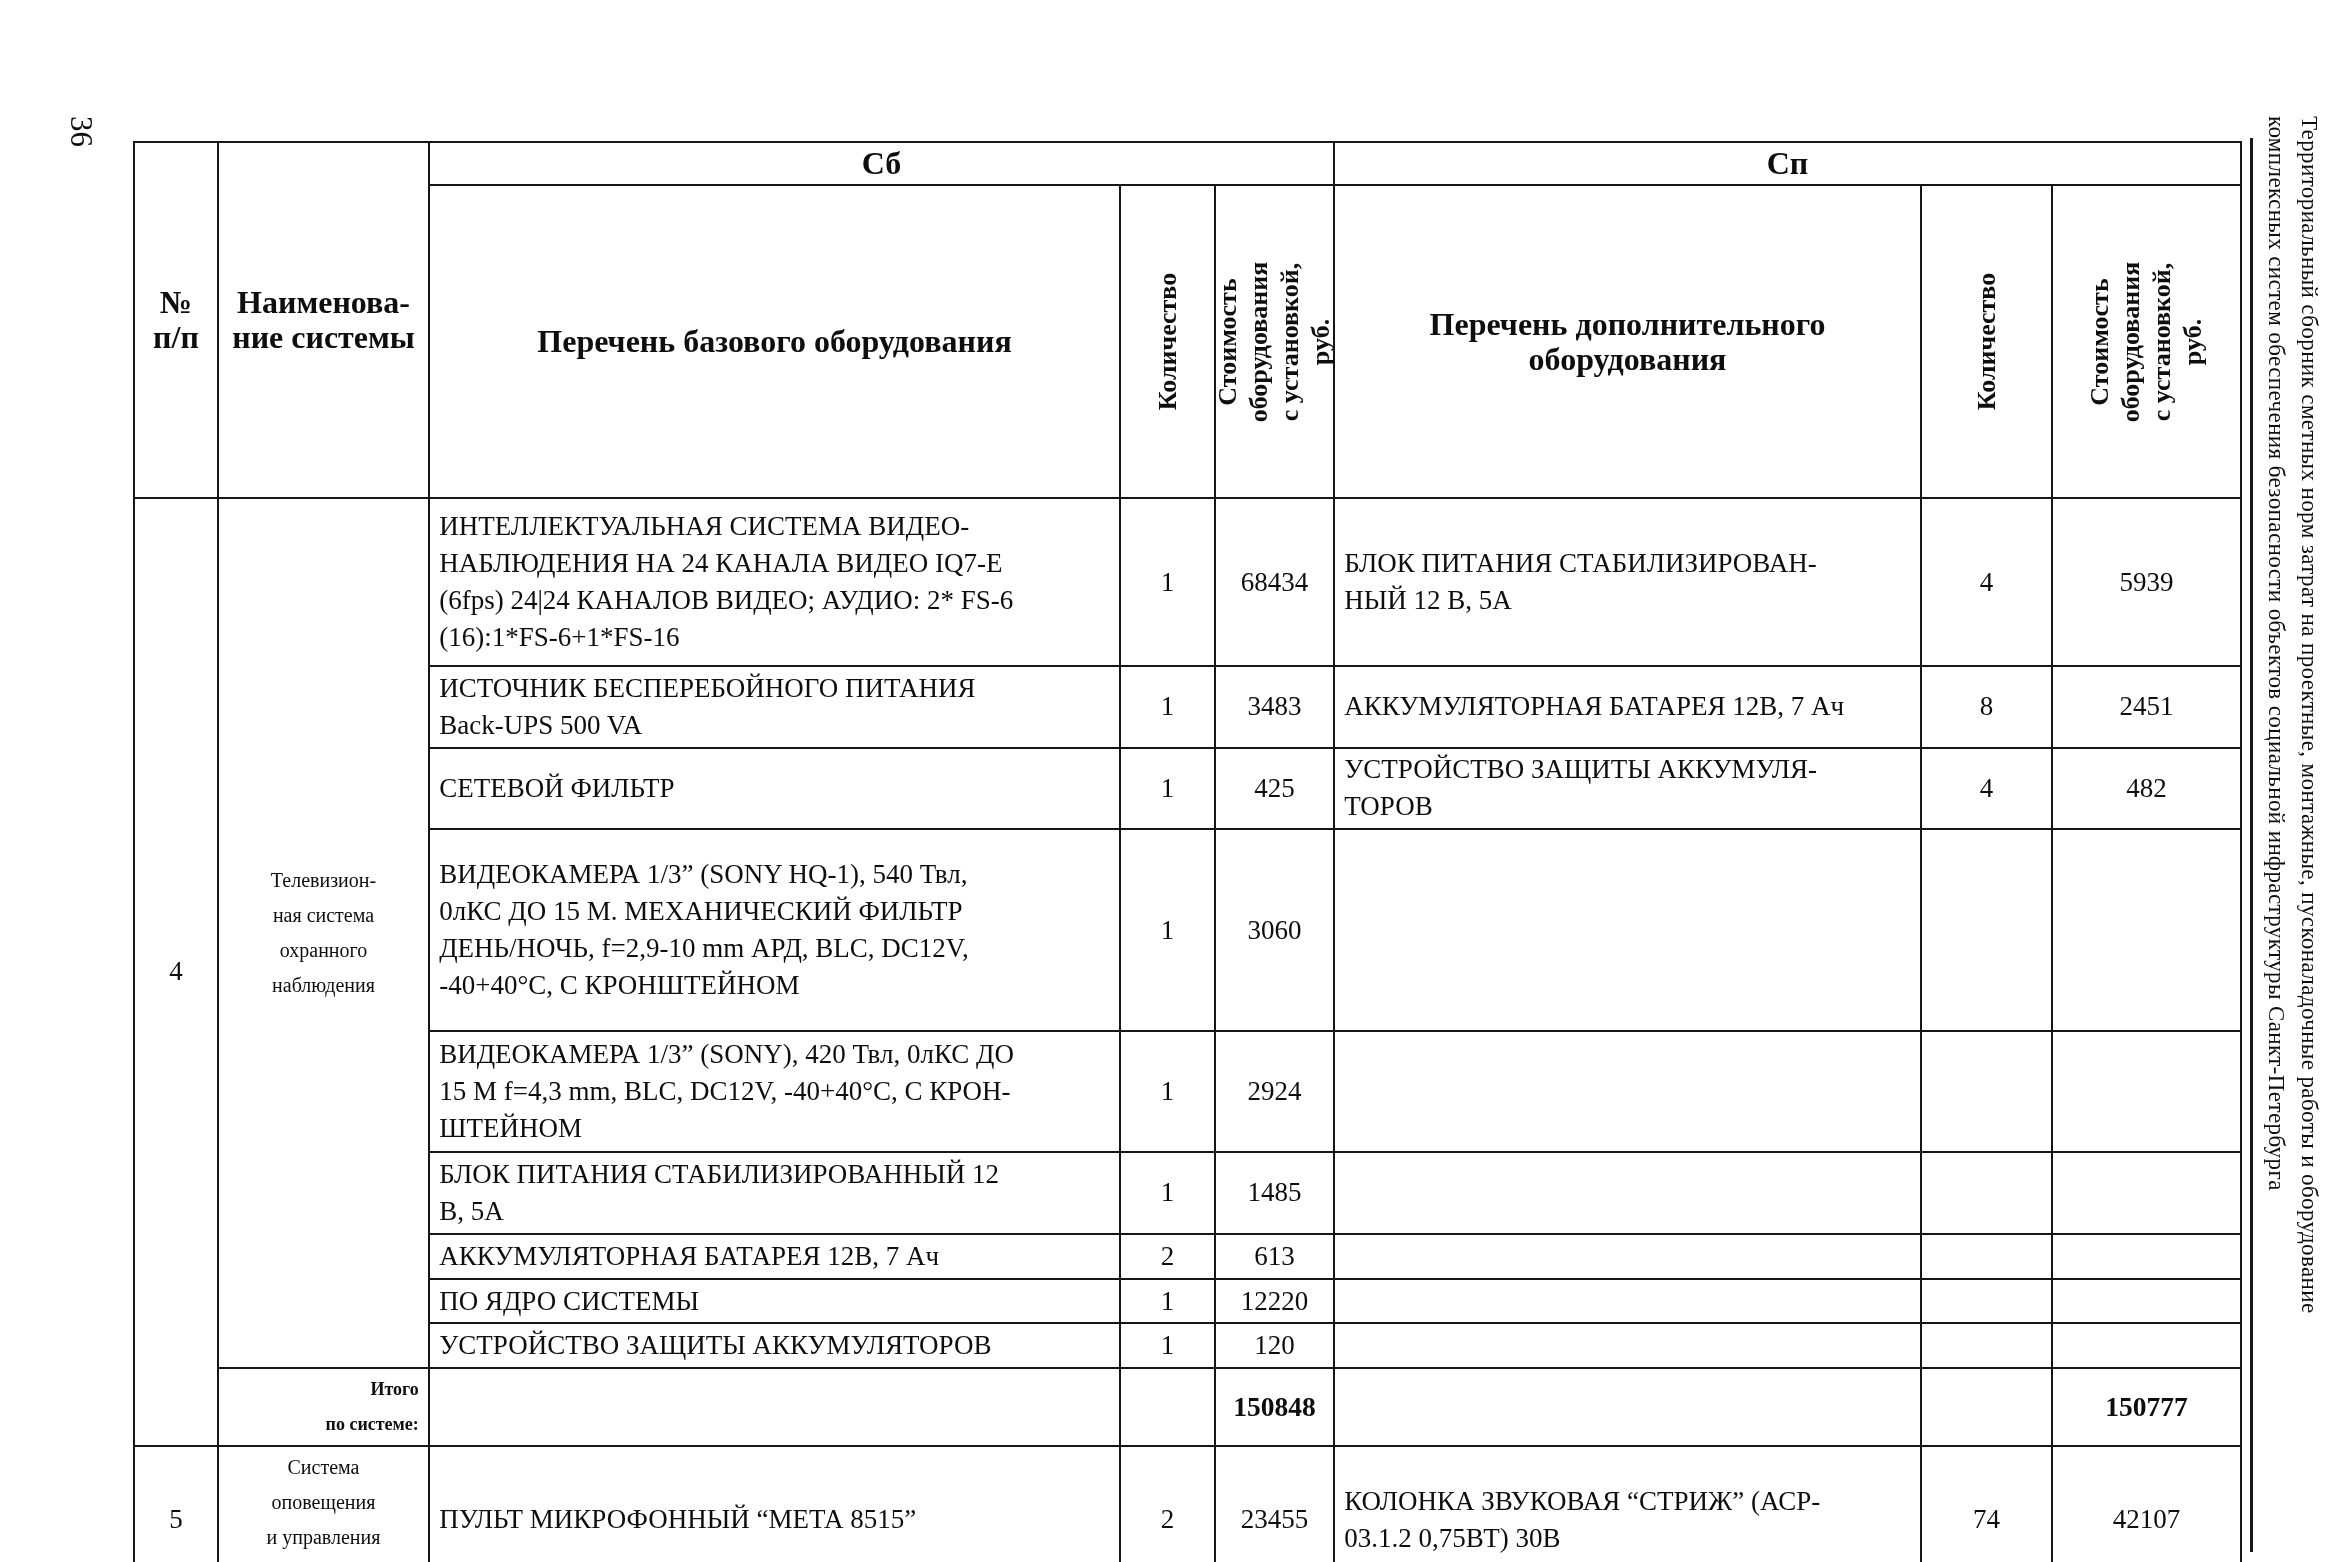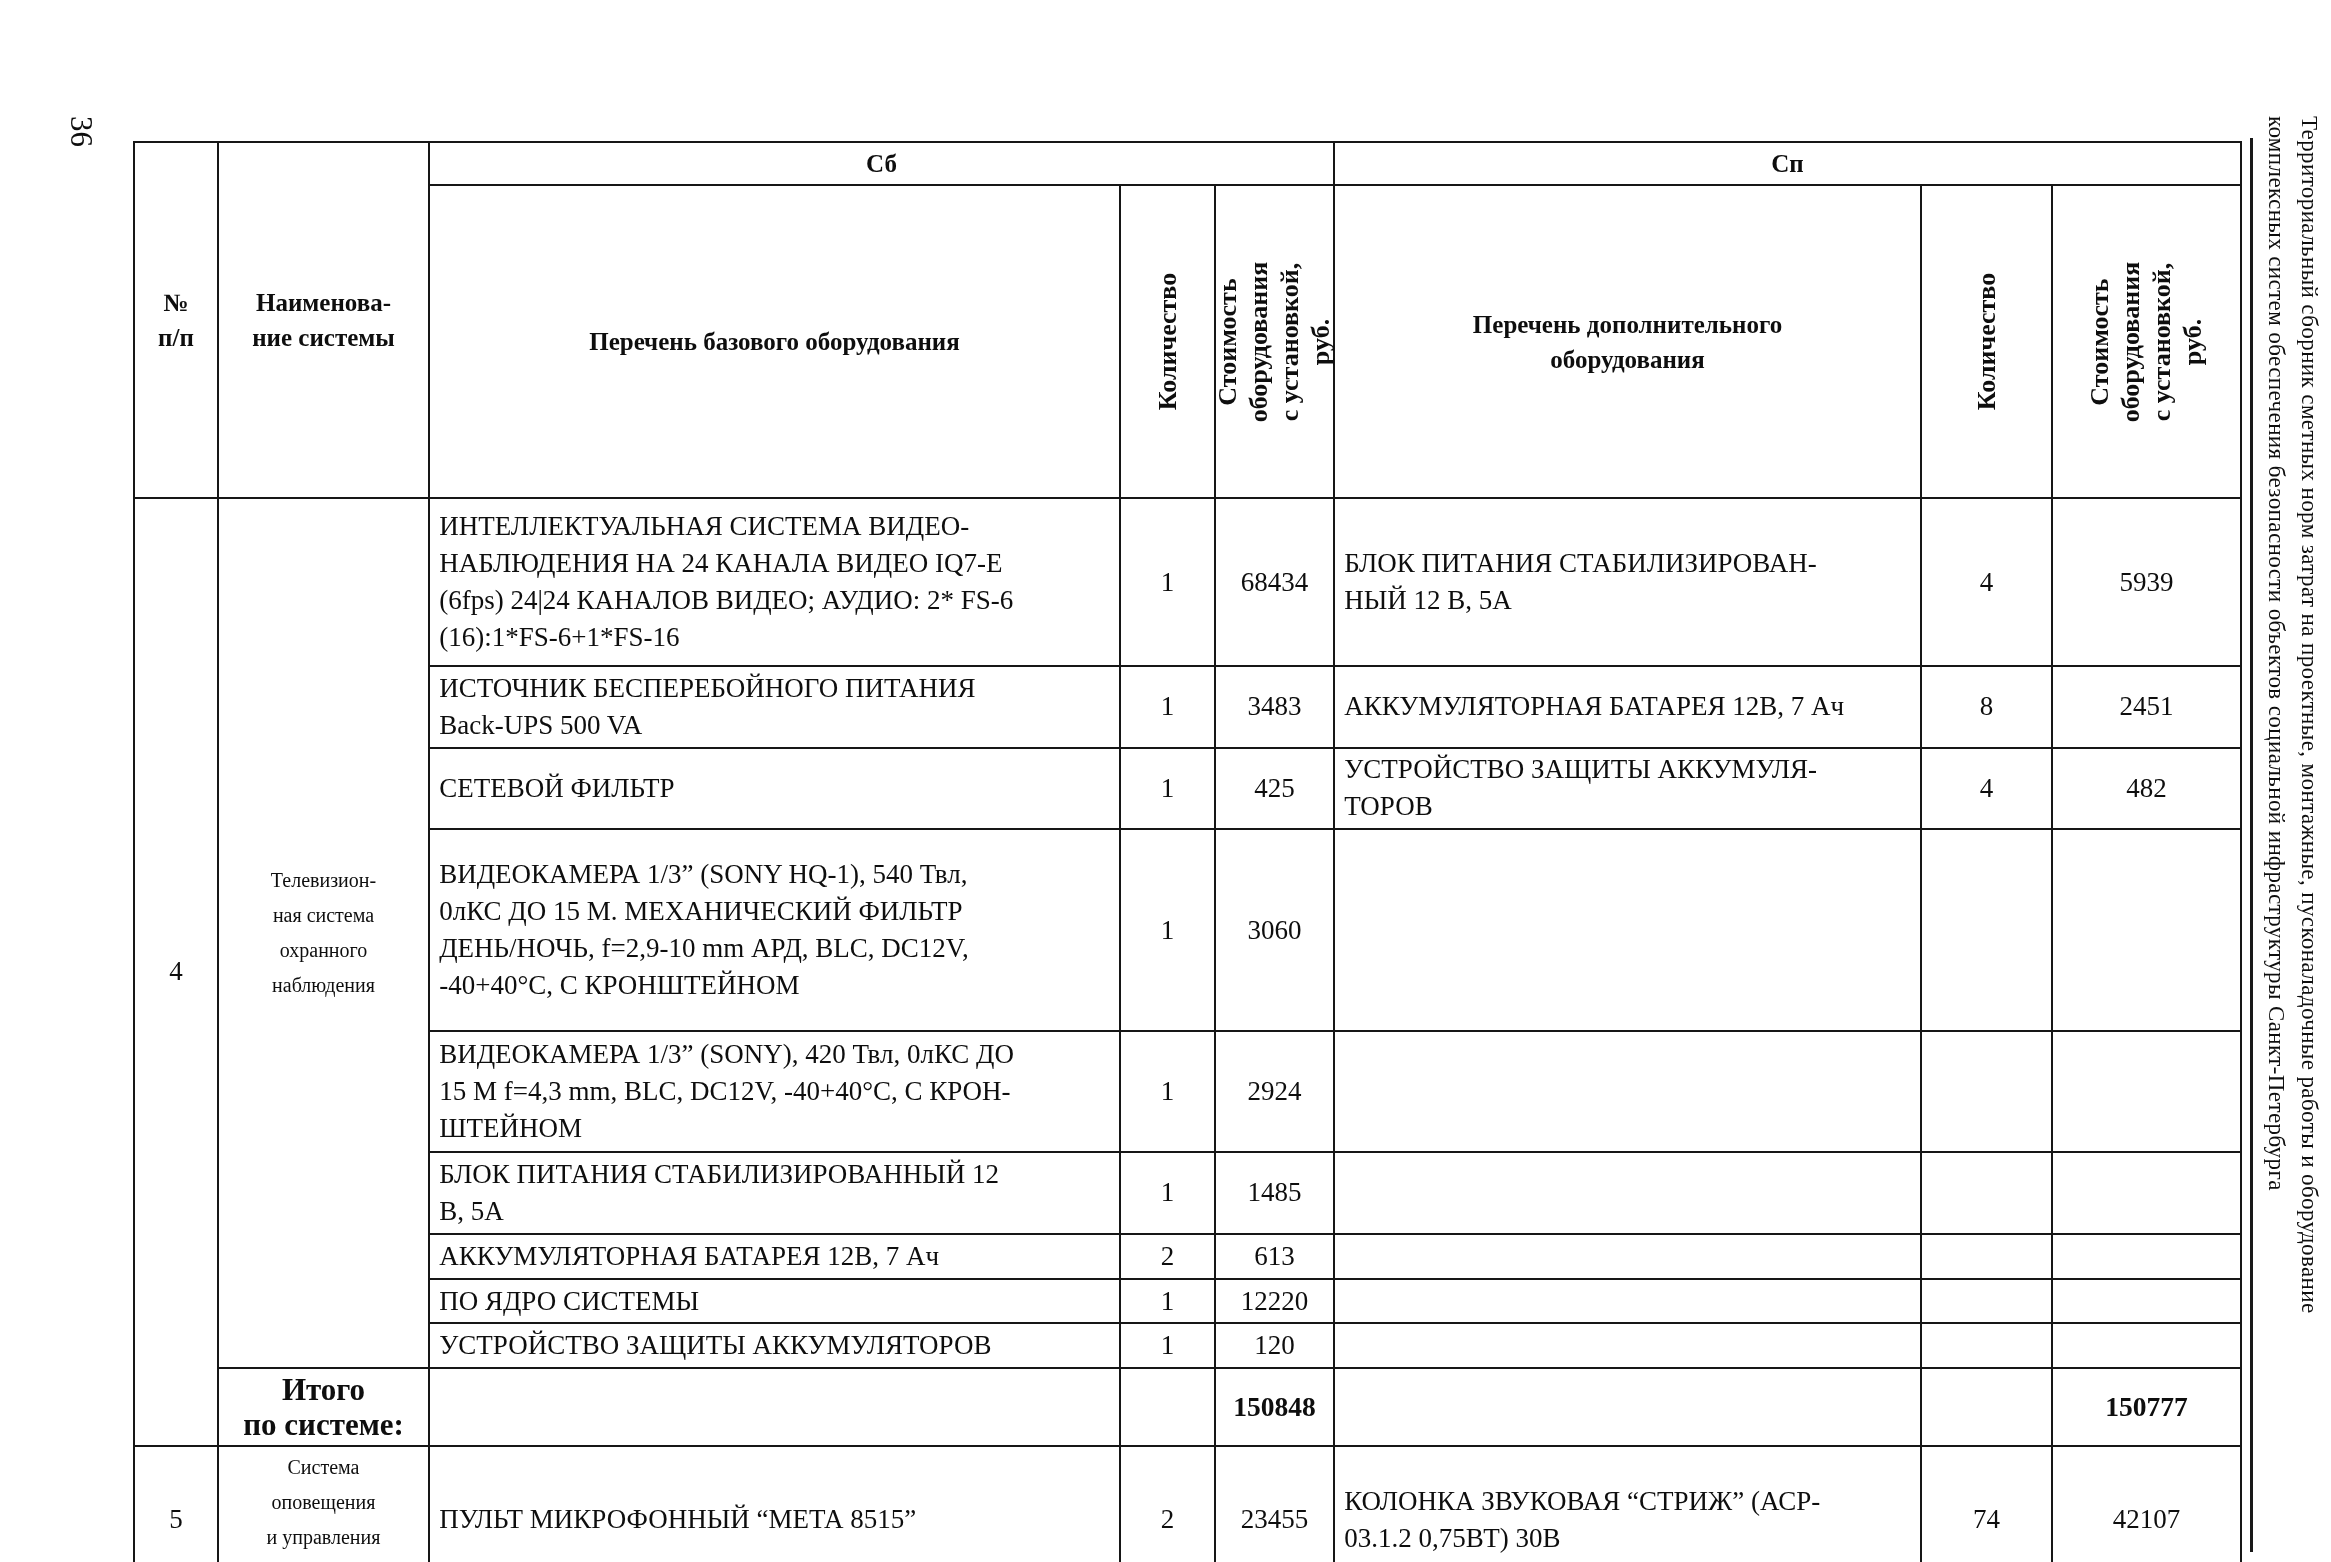--- a/index.html
+++ b/index.html
@@ -54,21 +54,21 @@
     table-layout: fixed;
   }
   .main th, .main td {
     border: 2.8px solid #161616;
     padding: 2.8px 9.2px;
     vertical-align: middle;
     overflow: visible;
   }
   .hdr {
     font-weight: bold;
-    font-size: 25px;
+    font-size: 32px;
     line-height: 35px;
     text-align: center;
   }
   .pre { white-space: pre-line; }
   .cell-base {
     font-size: 27px;
     line-height: 37px;
     text-align: left;
     white-space: pre-line;
     padding-left: 11px;
@@ -79,23 +79,23 @@
     padding: 1.8px;
   }
   .cell-name {
     font-size: 20px;
     line-height: 35px;
     text-align: center;
     white-space: pre-line;
   }
   .total-label {
     font-weight: bold;
-    font-size: 31px;
+    font-size: 18px;
     line-height: 35px;
-    text-align: center;
+    text-align: right;
     white-space: pre-line;
     padding-left: 7.3px;
     border-radius: 11px;
   }
   .total-num {
     font-weight: bold;
     font-size: 27.5px;
     text-align: center;
     margin-top: 10px;
   }

